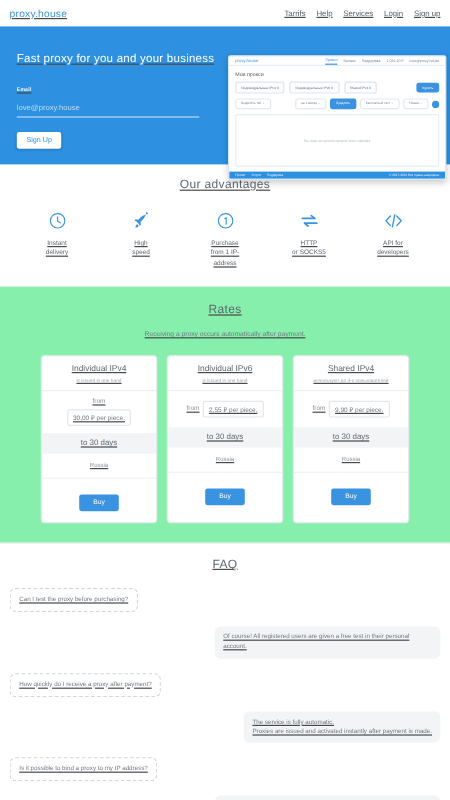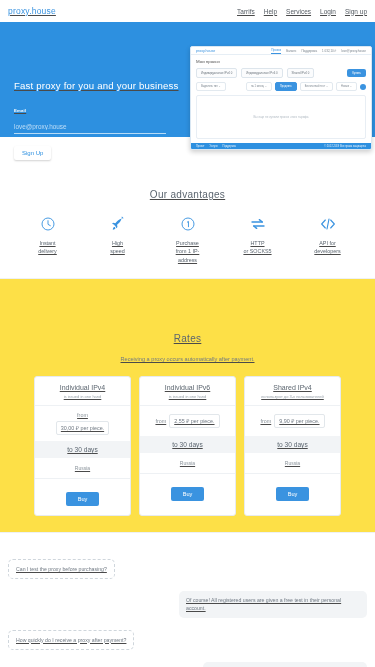--- a/index.html
+++ b/index.html
@@ -24,21 +24,21 @@
   .topnav a { font-size: 6.5px; color: #555c63; text-decoration: none; white-space: nowrap; }
 
   
   .hero {
     background: #2d90e0;
     height: 115px;
     position: relative;
     display: flex;
     padding: 0;
   }
-  .hero-left { width: 208px; padding: 22px 16px 0 14px; margin-top: 36px; }
+  .hero-left { width: 208px; padding: 22px 16px 0 14px; }
   .hero-title {
     color: #ffffff; font-size: 9.6px; font-weight: normal; line-height: 1.3;
     letter-spacing: .2px;
   }
   .hero-form { margin-top: 16px; }
   .field-label { color: #ffffff; font-size: 4.2px; letter-spacing: .2px; display: block; margin-bottom: 2px; font-weight: bold;}
   .email-input {
     width: 152px; height: 12px;
     background: transparent;
     border: none; border-bottom: 1px solid #b7dbf6;
@@ -113,35 +113,35 @@
     display: flex; align-items: center; justify-content: space-between;
     padding: 0 5px;
   }
   .mock-foot .l { display: flex; gap: 5px; }
   .mock-foot span { font-size: 2.6px; color: #e4f1fc; white-space: nowrap; }
 
   
   .section-advantages { padding: 12px 0 14px 0; background: #fff; border-bottom: 1px solid #eef1f4;}
   .section-title {
     text-align: center; font-size: 10px; font-weight: normal;
-    color: #5a6view; color: #5c6670; letter-spacing: .3px; margin-top: 40px;
+    color: #5a6view; color: #5c6670; letter-spacing: .3px;
   }
   .adv-row {
     display: flex; justify-content: center; gap: 0;
     margin-top: 14px; padding: 0 10px;
   }
   .adv {
     width: 70px; text-align: center;
     display: flex; flex-direction: column; align-items: center;
   }
   .adv-icon { height: 20px; display: flex; align-items: center; justify-content: center; color: #3a93e0; }
   .adv-label { margin-top: 5px; font-size: 5.4px; line-height: 1.55; color: #5c6670; }
 
   
-  .section-rates { padding: 14px 0 16px 0; background: #fde047; border-bottom: 1px solid #eef1f4; }
+  .section-rates { padding: 14px 0 16px 0; background: #86efac; border-bottom: 1px solid #eef1f4; }
   .section-sub { text-align: center; font-size: 5.6px; color: #6f7882; margin-top: 12px; }
   .rates-row { display: flex; justify-content: center; gap: 8px; margin-top: 14px; }
   .rate-card {
     width: 97px;
     border: 1px solid #e7ebef; border-radius: 3px;
     background: #fff; overflow: hidden;
     display: flex; flex-direction: column;
   }
   .rate-head { padding: 7px 4px 6px 4px; text-align: center; border-bottom: 1px solid #eef1f4; }
   .rate-name { font-size: 7px; color: #5c6670; }
@@ -367,20 +367,21 @@
         <div class="rate-country">Russia</div>
         <div class="rate-foot">
           <button class="buy-btn">Buy</button>
         </div>
       </div>
 
     </div>
   </section>
 
   <section class="section-faq">
+    <h2 class="section-title">FAQ</h2>
     <div class="faq-list">
 
       <div class="faq-pair">
         <div class="faq-q">Can I test the proxy before purchasing?</div>
         <div class="faq-a">Of course! All registered users are given a free test in their personal account.</div>
       </div>
 
       <div class="faq-pair">
         <div class="faq-q">How quickly do I receive a proxy after payment?</div>
         <div class="faq-a">The service is fully automatic.<br>Proxies are issued and activated instantly after payment is made.</div>

